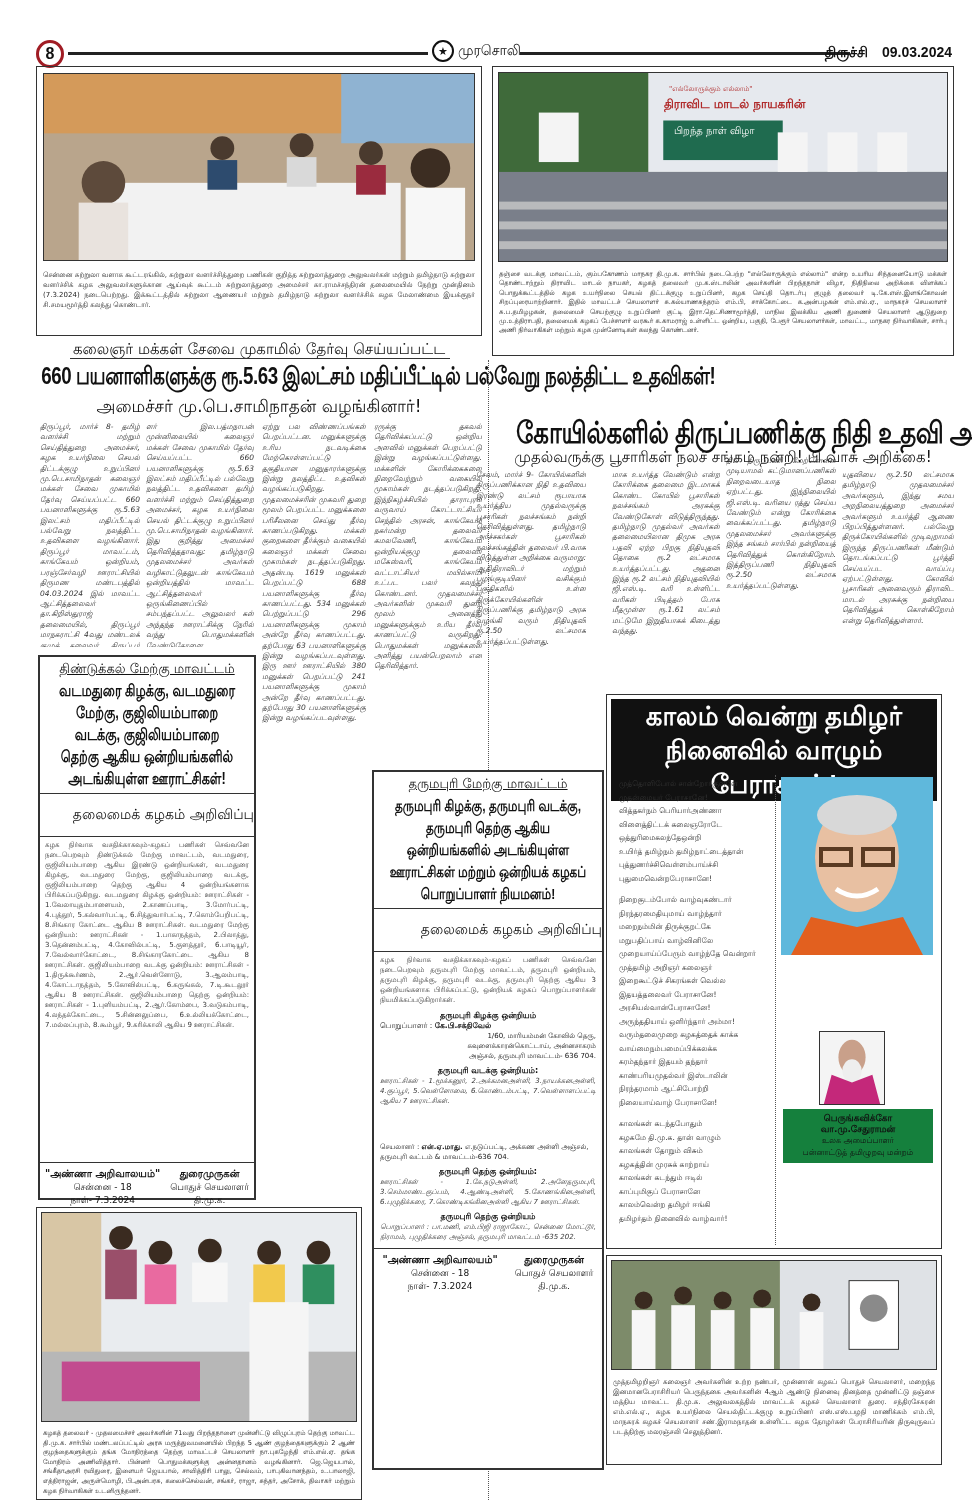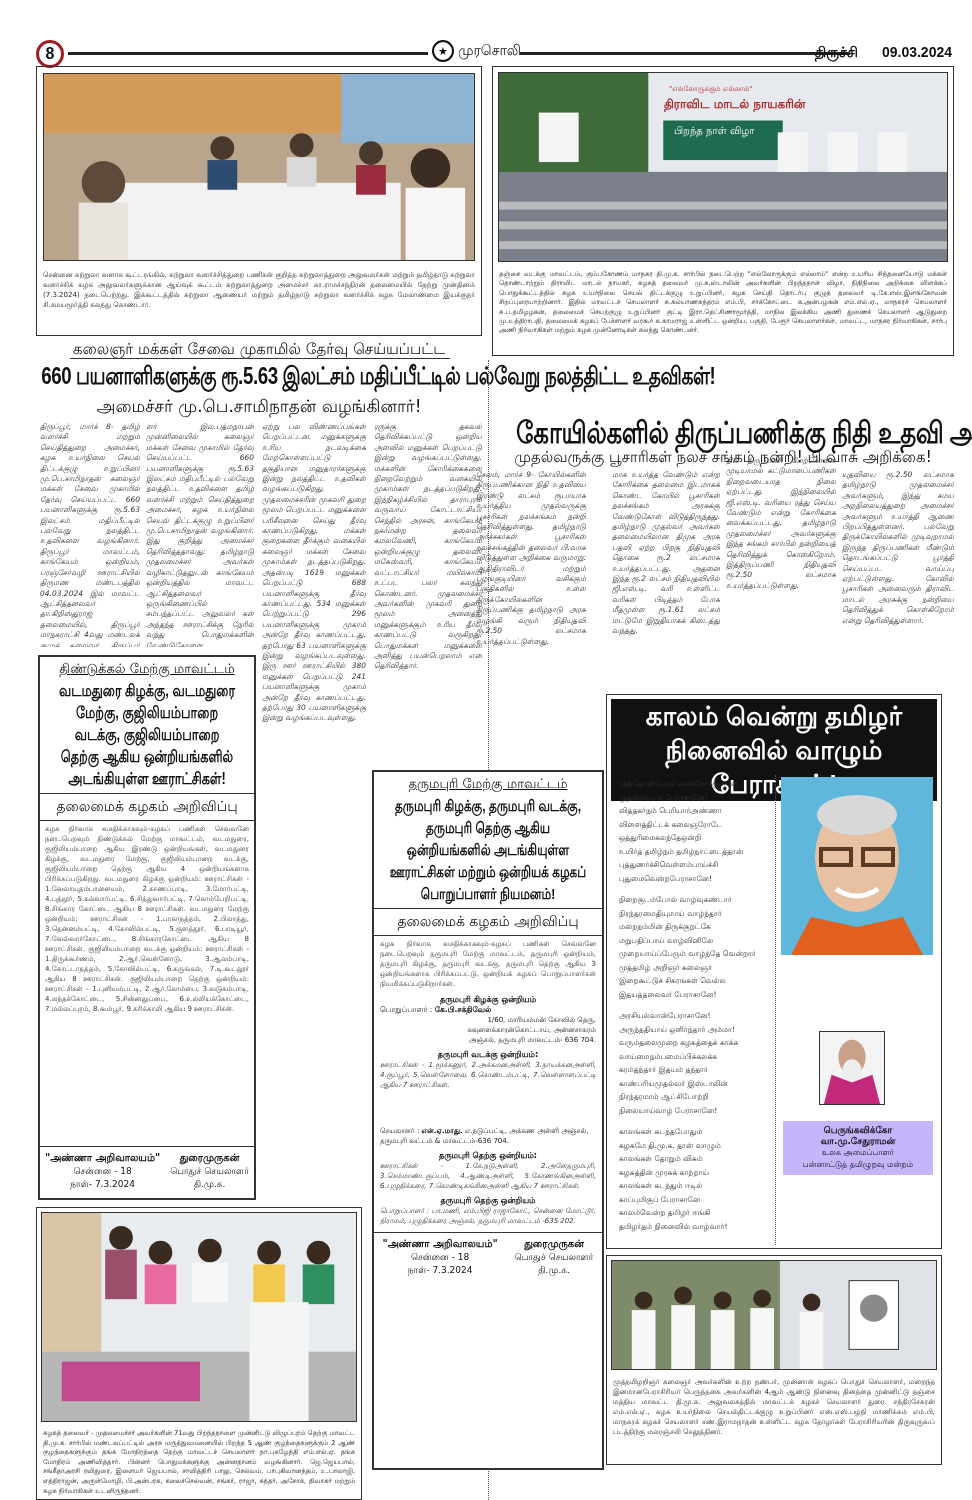--- a/index.html
+++ b/index.html
@@ -5,39 +5,39 @@
   * { box-sizing: border-box; margin: 0; padding: 0; }
   html, body { width: 972px; height: 1500px; background: #fff; overflow: hidden; }
   body { font-family: "DejaVu Sans", "Liberation Sans", sans-serif; color: #111; position: relative; }
   .abs { position: absolute; }
   
   .page-num { left: 36px; top: 40px; width: 28px; height: 28px; border: 3px solid #a01c24; border-radius: 50%; font: bold 16px "Liberation Sans", sans-serif; display:flex; align-items:center; justify-content:center; }
   .hline { height: 3px; border-top: 2px solid #222; border-bottom: 1px solid #222; top: 52px; }
   .masthead { left: 432px; top: 40px; display:flex; align-items:center; gap:4px; font: 14px "DejaVu Sans", sans-serif; }
   .masthead .logo { width: 22px; height: 22px; border: 2px solid #111; border-radius: 50%; display:flex; align-items:center; justify-content:center; font-size:11px; }
   .dateline { right: 20px; top: 44px; font: bold 14px "Liberation Sans", sans-serif; }
-  .dateline span { margin-left: 24px; }
+  .dateline span { margin-left: 14px; }
   
   .photo { border: 1px solid #333; overflow: hidden; }
   .photo .ph { width: 100%; height: 100%; }
   .caption { font-size: 7px; line-height: 10px; padding: 3px 6px; color: #222; text-align: justify; }
   .box { border: 1px solid #333; }
   .dotted-v { border-left: 1px dotted #555; }
   .head-sm { font: 15px "DejaVu Sans", sans-serif; text-align:center; }
   .head-xl { font: bold 24px "Liberation Sans", sans-serif; text-align:center; transform: scaleX(0.78); transform-origin: center; white-space: nowrap; letter-spacing: -0.5px; }
   .head-md { font: 17px "DejaVu Sans", sans-serif; text-align:center; }
   .col-text { font-size: 7.5px; line-height: 10.4px; color: #333; text-align: justify; overflow: hidden; font-style: italic; }
   .notice-title { font: bold 17px "Liberation Sans", sans-serif; text-align:center; line-height: 28px; transform: scaleX(0.8); }
   .sub-label { font: 13px "DejaVu Sans", sans-serif; text-align:center; text-decoration: underline; }
-  .notice-band { text-align:center; font: 14px "DejaVu Sans", sans-serif; border-top: 1px solid #333; border-bottom: 1px solid #333; padding: 4px 0; }
+  .notice-band { text-align:right; font: 14px "DejaVu Sans", sans-serif; border-top: 1px solid #333; border-bottom: 1px solid #333; padding: 12px 0; }
   .sig { display:flex; justify-content: space-around; font-size: 9px; text-align:center; line-height: 13px; }
   .sig b { font-size: 10px; }
   .black-banner { background: #111; color: #fff; text-align:center; font: bold 26px "Liberation Sans", sans-serif; line-height: 34px; }
   .poem { font-size: 7.5px; line-height: 13.5px; color: #333; }
-  .gray-box { background: #c4b5fd; text-align:center; font-size: 8px; line-height: 12px; margin-top: 12px; }
+  .gray-box { background: #15803d; text-align:center; font-size: 8px; line-height: 12px; }
 </style>
 </head>
 <body>
 
 <div class="abs page-num">
     <span>8</span>
   </div>
 <div class="abs hline" style="left:68px; width:360px;"></div>
 <div class="abs masthead">
   <span class="logo">★</span>
@@ -187,21 +187,21 @@
       <div style="margin-bottom: 8px;">
         <div>முத்தொளிபோல் சான்றோர்குள்ளே</div>
         <div>முதன்மையர் பேராசானே!</div>
         <div>வித்தகர்நம் பெரியார்அண்ணா</div>
         <div>விளைத்திட்டக் கலைஞரோடே</div>
         <div>ஒத்துரிமைகலந்தேஒன்றி</div>
         <div>உயிர்த் தமிழ்நம் தமிழ்நாட்டைத்தான்</div>
         <div>புத்துணர்ச்சிவெள்ளம்பாய்ச்சி</div>
         <div>புதுமைவென்றபேராசானே!</div>
       </div>
-      <div style="margin-bottom: 8px;">
+      <div style="">
         <div>நிறைகுடம்போல் வாழ்வுகண்டார்</div>
         <div>நிரந்தரமைதியுமாய் வாழ்ந்தார்</div>
         <div>மறைநம்மின் திருக்குறட்கே</div>
         <div>மறுபதிப்பாய் வாழ்வினிலே</div>
         <div>முறையாய்ப்பேரும் வாழ்ந்தே வென்றார்</div>
         <div>முத்தமிழ் அறிஞர் கலைஞர்</div>
         <div>இறைகூட்டுச் சிகரங்கள் வெல்ல</div>
         <div>இதயத்தலைவர் பேராசானே!</div>
       </div>
       <div style="margin-bottom: 8px;">

